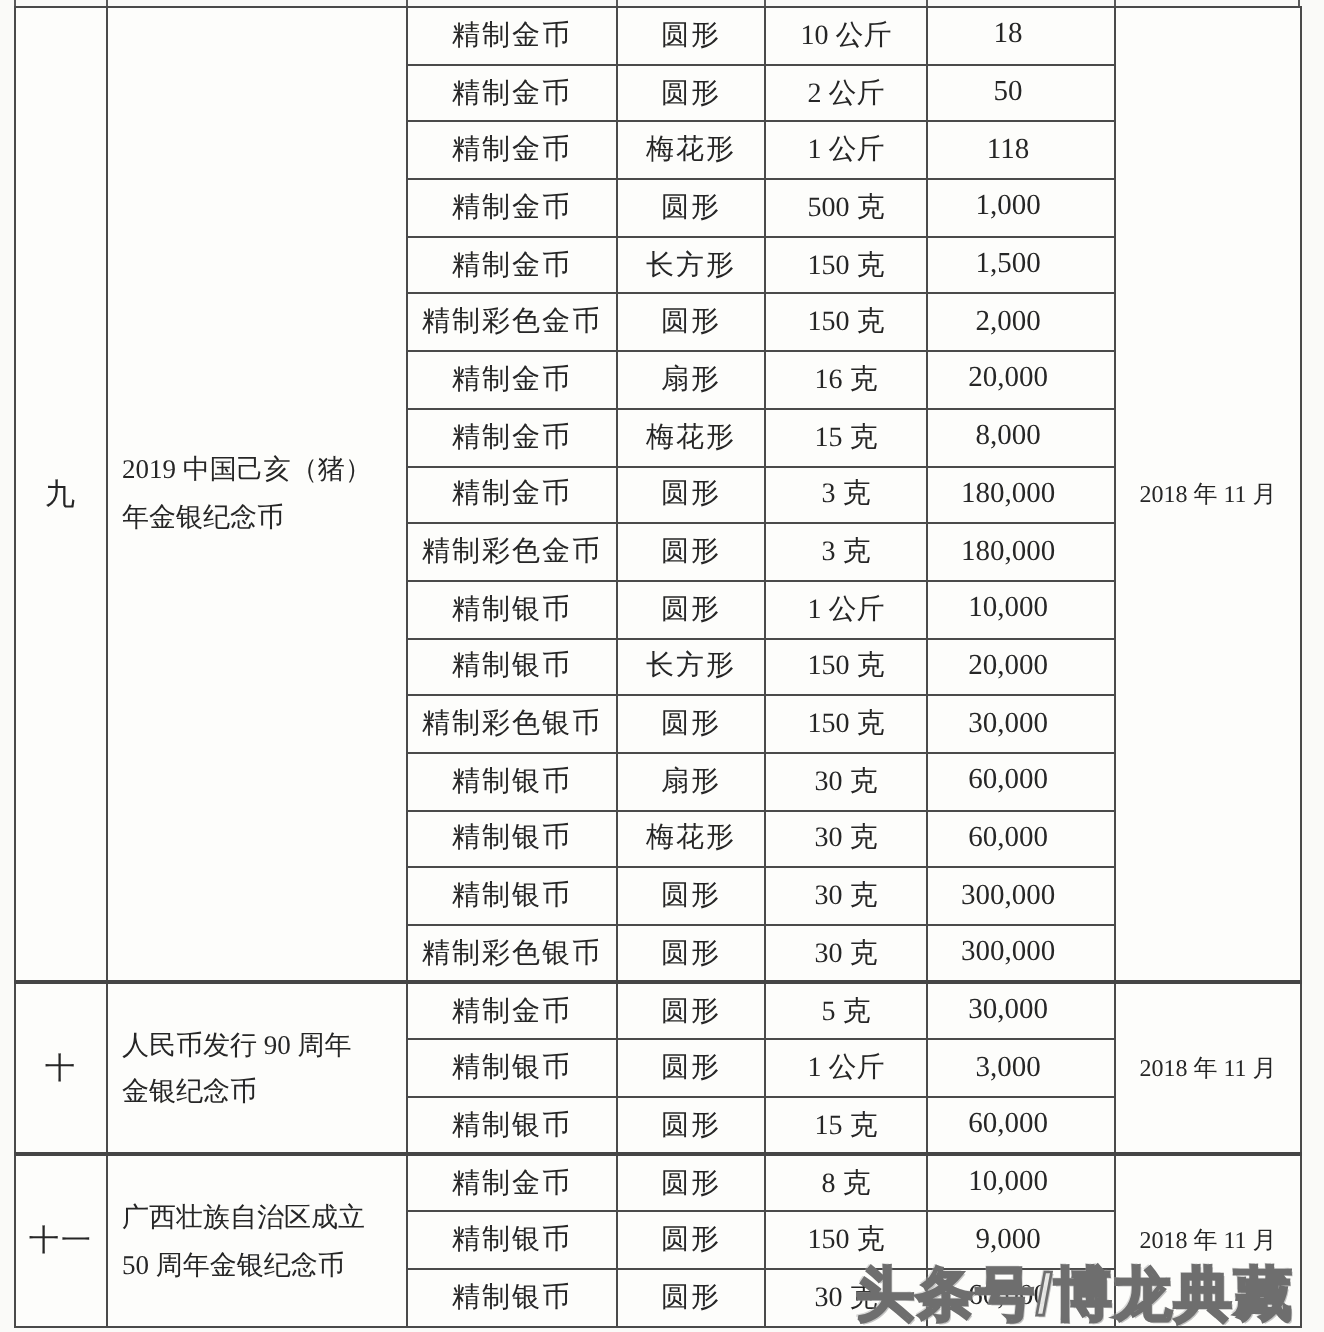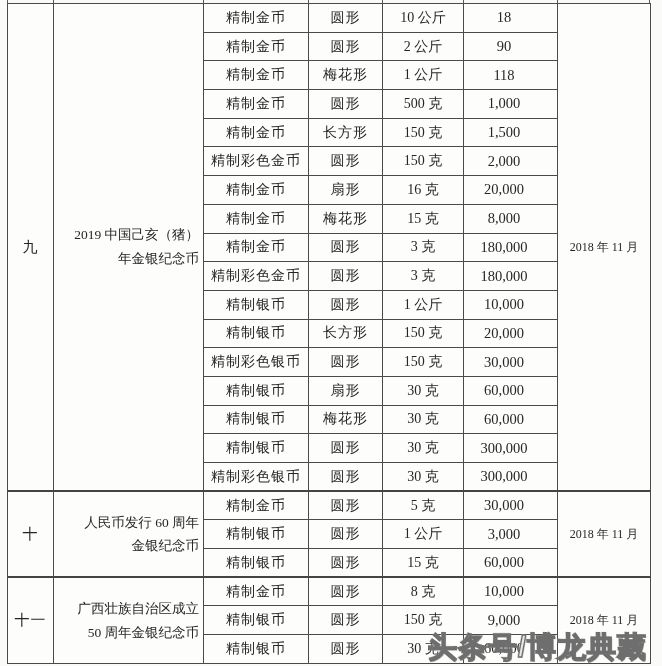--- a/index.html
+++ b/index.html
@@ -26,21 +26,21 @@
   }
   td {
     border:1px solid #4a4a4a;
     padding:0; overflow:hidden;
     font-size:14px; text-align:center;
     vertical-align:middle;
     color:#262626;
   }
   td.col-index { font-size:15px; letter-spacing:1px; }
   td.col-name {
-    text-align:right; padding-left:7px; padding-right:4px;
+    text-align:left; padding-left:7px; padding-right:4px;
     font-size:13.5px; line-height:1.75; white-space:pre-line;
   }
   td.col-type  { letter-spacing:1px;margin-top:44px; }
   td.col-shape { letter-spacing:1px; }
   td.col-qty   { text-align:center; padding-right:13px; font-size:14.5px; }
   td.col-date  { font-size:12px; }
   tr.group-start td { border-top:2px solid #454545; }
   tr { height:28.7px; }
   .watermark {
     position:absolute; left:428px; top:628px;
@@ -84,21 +84,21 @@
           <td class="col-type">精制金币</td>
           <td class="col-shape">圆形</td>
           <td class="col-weight">10 公斤</td>
           <td class="col-qty">18</td>
           <td class="col-date" rowspan="17">2018 年 11 月</td>
         </tr>
         <tr>
           <td class="col-type">精制金币</td>
           <td class="col-shape">圆形</td>
           <td class="col-weight">2 公斤</td>
-          <td class="col-qty">90</td>
+          <td class="col-qty">50</td>
         </tr>
         <tr>
           <td class="col-type">精制金币</td>
           <td class="col-shape">梅花形</td>
           <td class="col-weight">1 公斤</td>
           <td class="col-qty">118</td>
         </tr>
         <tr>
           <td class="col-type">精制金币</td>
           <td class="col-shape">圆形</td>
@@ -178,21 +178,21 @@
           <td class="col-qty">300,000</td>
         </tr>
         <tr>
           <td class="col-type">精制彩色银币</td>
           <td class="col-shape">圆形</td>
           <td class="col-weight">30 克</td>
           <td class="col-qty">300,000</td>
         </tr>
         <tr class="group-start">
           <td class="col-index" rowspan="3">十</td>
-          <td class="col-name" rowspan="3">人民币发行 60 周年
+          <td class="col-name" rowspan="3">人民币发行 90 周年
 金银纪念币</td>
           <td class="col-type">精制金币</td>
           <td class="col-shape">圆形</td>
           <td class="col-weight">5 克</td>
           <td class="col-qty">30,000</td>
           <td class="col-date" rowspan="3">2018 年 11 月</td>
         </tr>
         <tr>
           <td class="col-type">精制银币</td>
           <td class="col-shape">圆形</td>

